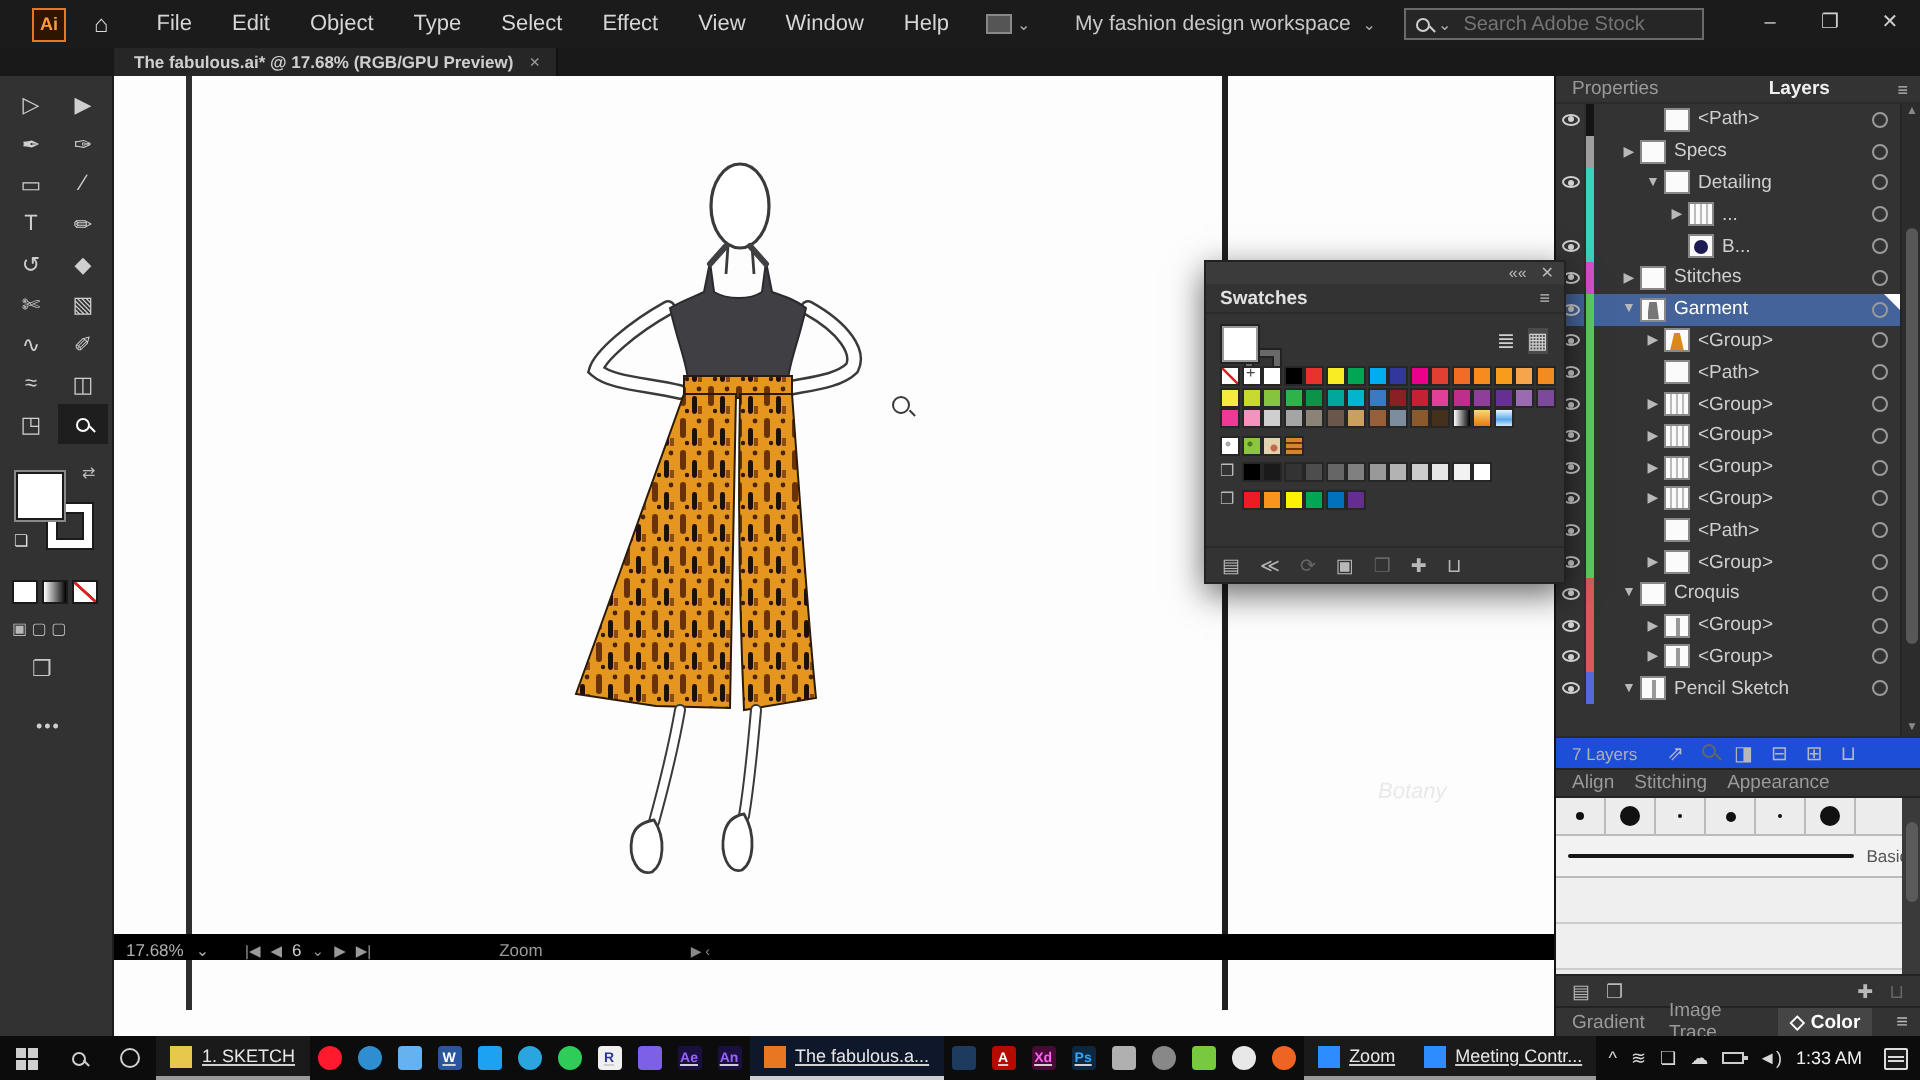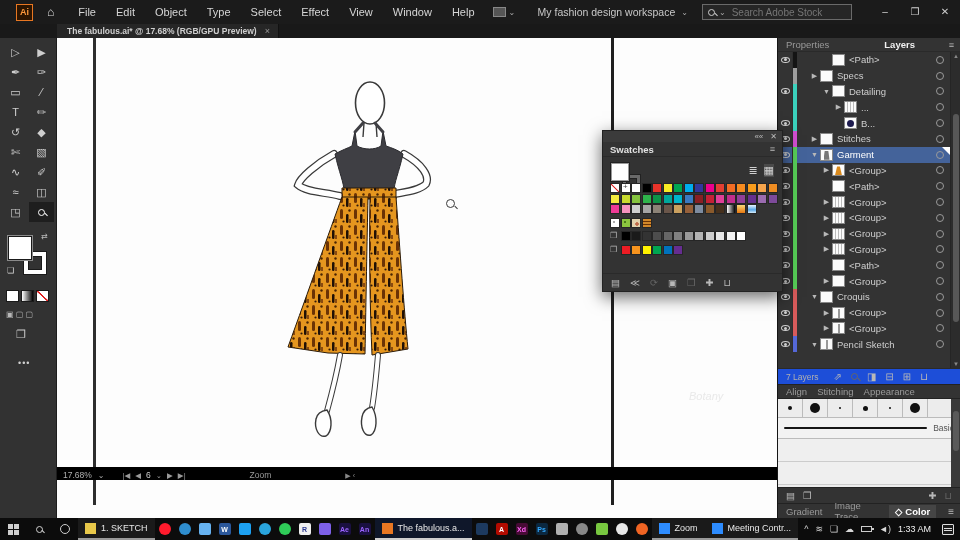--- a/index.html
+++ b/index.html
@@ -731,21 +731,21 @@
           <i></i>
           <i></i>
         </span>
       </div>
     <div class="tb-sys">
         <span class="mag" style="color:#cfcfcf"></span>
       </div>
     <div class="tb-sys">
         <span style="width:10px;height:10px;border:1.5px solid #cfcfcf;border-radius:50%;display:inline-block"></span>
       </div>
-    <div id="tb-dyn" style="display:flex;align-items:flex-start;height:22px;">
+    <div id="tb-dyn" style="display:flex;align-items:flex-start;height:22px;text-decoration:underline;">
         <div class="tb-btn open">
           <span class="ic" style="background: rgb(232, 200, 74);"></span>
           <span class="lb">1. SKETCH</span>
         </div>
         <div class="tb-app">
           <span class="g" style="background: rgb(255, 27, 45); border-radius: 50%;"></span>
         </div>
         <div class="tb-app">
           <span class="g" style="background: rgb(47, 142, 207); border-radius: 50%;"></span>
         </div>

